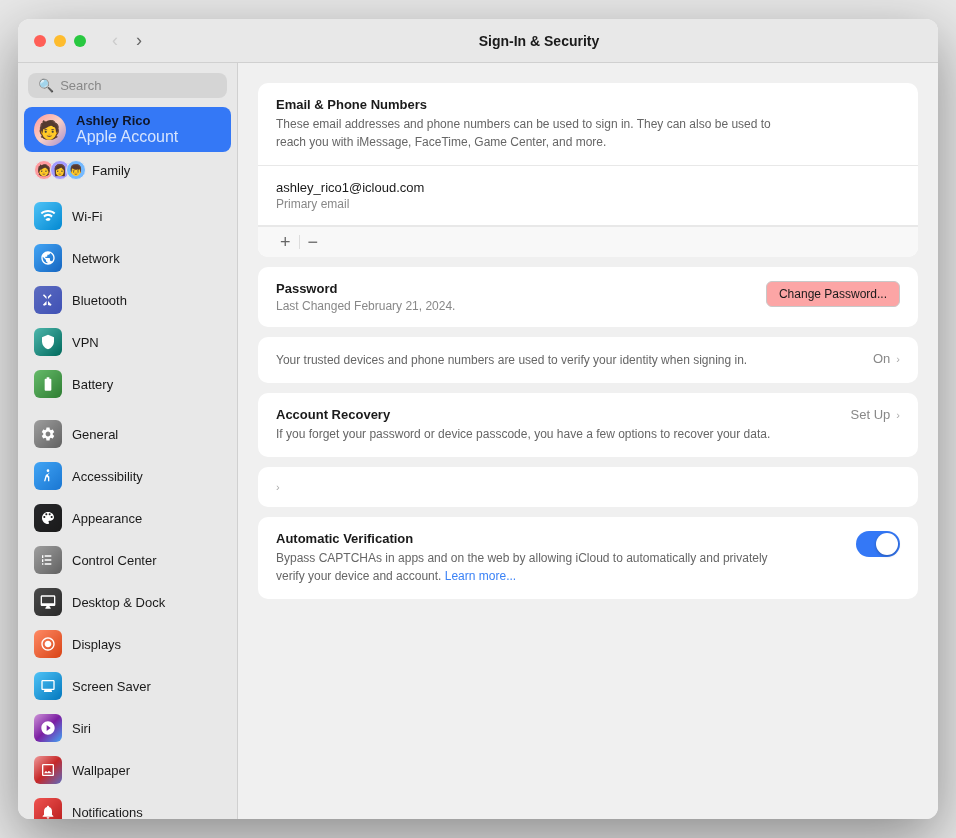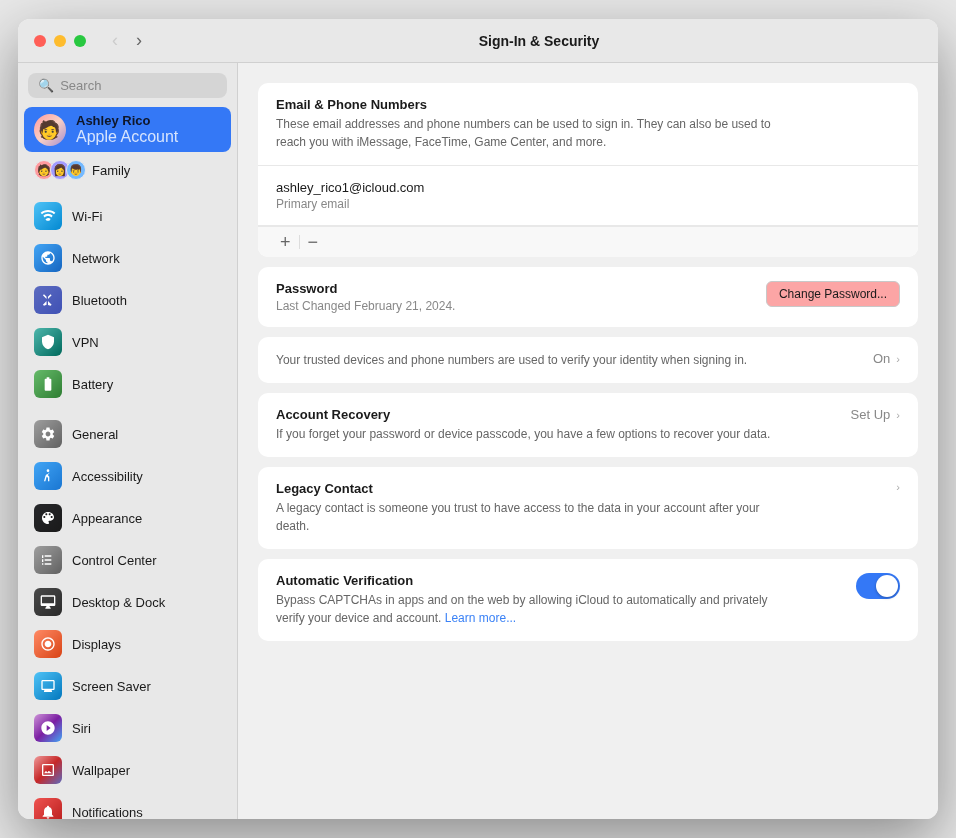--- a/index.html
+++ b/index.html
@@ -528,24 +528,20 @@
               <span class="row-status">Set Up</span>
               <span class="chevron-icon">›</span>
             </div>
           </div>
         </div>
       </div>
 
       <div class="section-card">
         <div class="card-row clickable">
           <div class="card-row-header">
-            <div>
-              <div class="row-title">Legacy Contact</div>
-              <div class="row-desc">A legacy contact is someone you trust to have access to the data in your account after your death.</div>
-            </div>
             <div class="row-right">
               <span class="chevron-icon">›</span>
             </div>
           </div>
         </div>
       </div>
 
       <div class="section-card">
         <div class="card-row">
           <div class="card-row-header">

